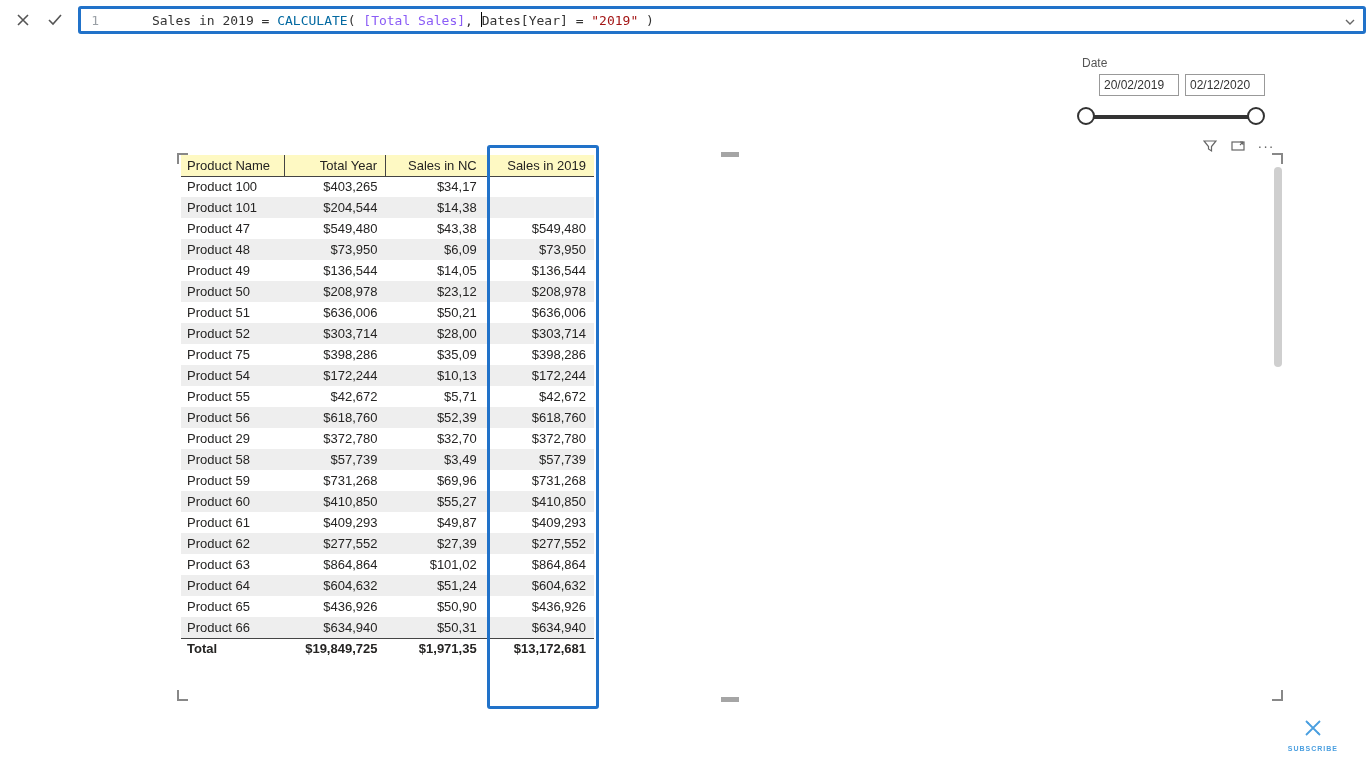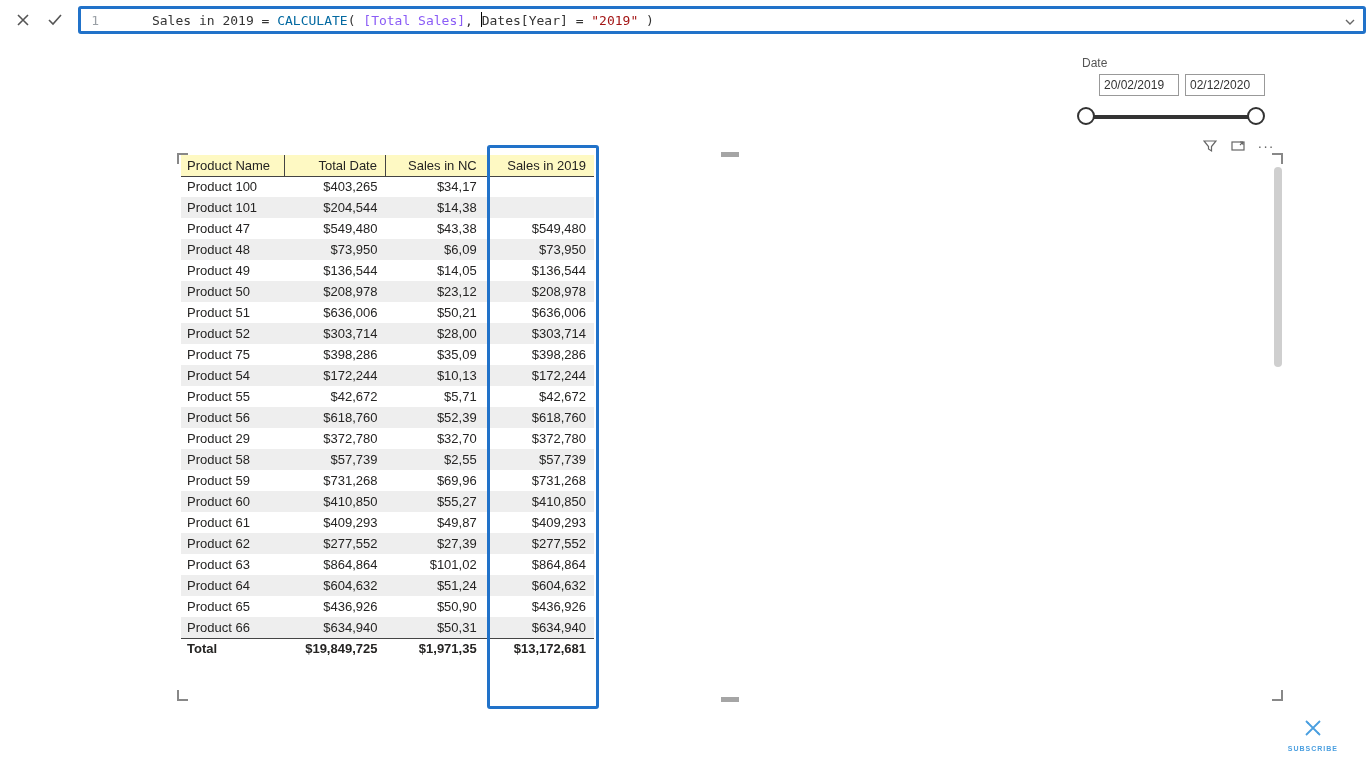--- a/index.html
+++ b/index.html
@@ -157,21 +157,21 @@
   <table class="data">
     <colgroup>
         <col class="col-name">
         <col class="col-ts">
         <col class="col-nc">
         <col class="col-19">
       </colgroup>
     <thead>
       <tr>
         <th>Product Name</th>
-        <th>Total Date</th>
+        <th>Total Year</th>
         <th>Sales in NC</th>
         <th>Sales in 2019</th>
       </tr>
     </thead>
     <tbody id="tbody">
         <tr>
           <td>Product 100</td>
           <td>$403,265</td>
           <td>$34,17</td>
           <td></td>
@@ -244,21 +244,21 @@
         </tr>
         <tr>
           <td>Product 29</td>
           <td>$372,780</td>
           <td>$32,70</td>
           <td>$372,780</td>
         </tr>
         <tr>
           <td>Product 58</td>
           <td>$57,739</td>
-          <td>$2,55</td>
+          <td>$3,49</td>
           <td>$57,739</td>
         </tr>
         <tr>
           <td>Product 59</td>
           <td>$731,268</td>
           <td>$69,96</td>
           <td>$731,268</td>
         </tr>
         <tr>
           <td>Product 60</td>

